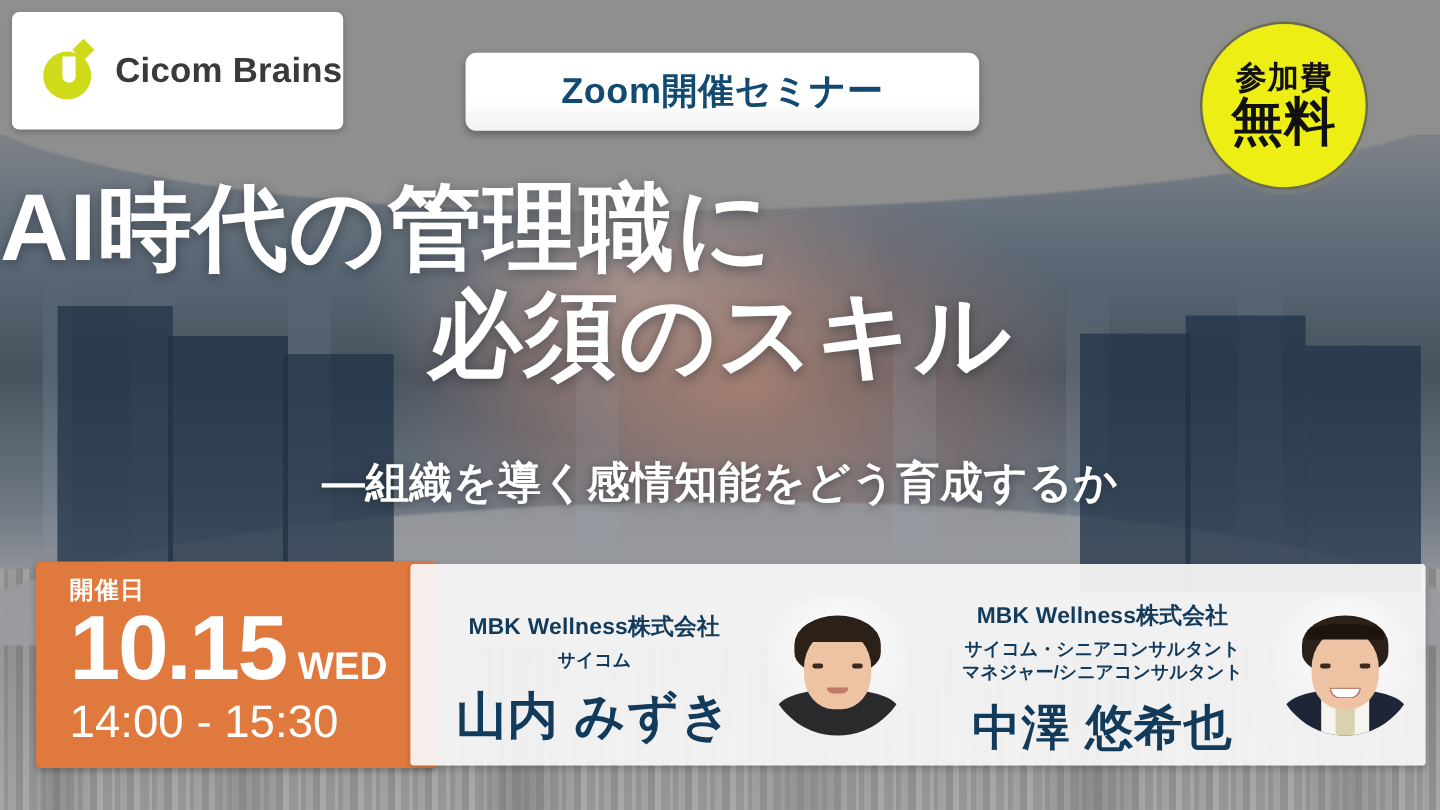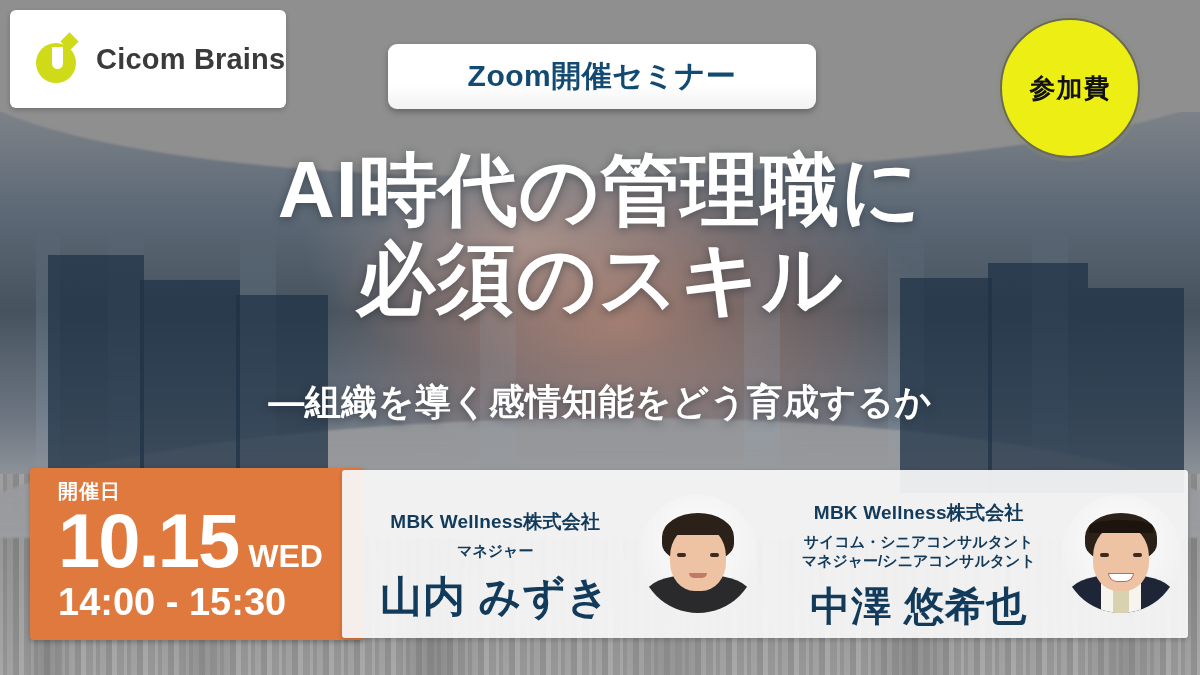--- a/index.html
+++ b/index.html
@@ -123,21 +123,21 @@
   .free-circle{
     position:absolute;left:1000px;top:18px;width:136px;height:136px;border-radius:50%;
     background:#ecee14;border:2px solid #6a6a56;
     display:flex;flex-direction:column;align-items:center;justify-content:center;
     box-shadow:0 0 0 4px rgba(140,140,120,.28);
   }
   .free-circle .fc1{font-size:26px;font-weight:bold;color:#111;line-height:1;letter-spacing:1px;}
   .free-circle .fc2{font-size:43px;font-weight:bold;color:#111;line-height:1.05;letter-spacing:1px;margin-top:3px;}
 
   
-  .headline{position:absolute;left:0;right:0;top:150px;text-align:center;}
+  .headline{position:absolute;left:0;right:0;top:150px;text-align:left;}
   .h-line{
     color:#fff;font-weight:bold;line-height:1.02;white-space:nowrap;
     text-shadow:0 2px 10px rgba(20,30,40,.45);
   }
   .h-line1{font-size:79px;letter-spacing:1px;}
   .h-line2{font-size:79px;letter-spacing:1px;margin-top:8px;
            display:flex;align-items:center;justify-content:center;gap:12px;}
   .eq{
     font-size:139px;font-weight:300;line-height:.82;letter-spacing:-1px;
     position:relative;top:14px;font-family:"Liberation Sans","DejaVu Sans",sans-serif;
@@ -152,21 +152,21 @@
   .date-block{
     position:absolute;left:30px;top:468px;width:334px;height:172px;
     background:#e0793d;border-radius:4px;
     box-shadow:0 2px 5px rgba(0,0,0,.25);
     color:#fff;box-sizing:border-box;padding:10px 0 0 28px;
   }
   .date-label{font-size:20px;font-weight:bold;letter-spacing:1px;}
   .date-main{display:flex;align-items:baseline;margin-top:-2px;}
   .date-num{font-size:76px;font-weight:bold;line-height:1;letter-spacing:-2px;}
   .date-dow{font-size:32px;font-weight:bold;margin-left:10px;letter-spacing:0;}
-  .date-time{font-size:38px;font-weight:bold;margin-top:2px;letter-spacing:0;}
+  .date-time{font-size:38px;font-weight:normal;margin-top:2px;letter-spacing:0;}
 
   
   .speakers{
     position:absolute;left:342px;top:470px;width:846px;height:168px;
     background:rgba(247,247,247,.93);border-radius:3px;
     box-shadow:0 2px 5px rgba(0,0,0,.18);
     display:flex;box-sizing:border-box;
   }
   .speaker{flex:1;position:relative;display:flex;align-items:center;}
   .sp-text{
@@ -251,20 +251,21 @@
     </div>
     <div class="logo-text">Cicom Brains</div>
   </div>
 
   <div class="zoom-badge">
     <span>Zoom開催セミナー</span>
   </div>
 
   <div class="free-circle">
     <div class="fc1">参加費</div>
+    <div class="fc2">無料</div>
   </div>
 
   <div class="headline">
     <div class="h-line h-line1">AI時代の管理職に</div>
     <div class="h-line h-line2">
       <span>必須のスキル</span>
     </div>
   </div>
   <div class="subhead">―組織を導く感情知能をどう育成するか</div>
 
@@ -275,21 +276,21 @@
       <div class="date-dow">WED</div>
     </div>
     <div class="date-time">14:00 - 15:30</div>
   </div>
 
   <div class="speakers">
 
     <div class="speaker">
       <div class="sp-text">
         <div class="sp-company">MBK Wellness株式会社</div>
-        <div class="sp-role">マネジャー</div>
+        <div class="sp-role">サイコム</div>
         <div class="sp-name">山内 みずき</div>
       </div>
       <div class="avatar">
         <div class="av-bg"></div>
         <div class="av-suit" style="background:#2a2a2c;"></div>
         <div class="av-neck"></div>
         <div class="av-hair"></div>
         <div class="av-face"></div>
         <div class="av-hair2" style="background:#2b2118;height:14px;top:26px;width:66px;"></div>
         <div class="av-eye l"></div>

